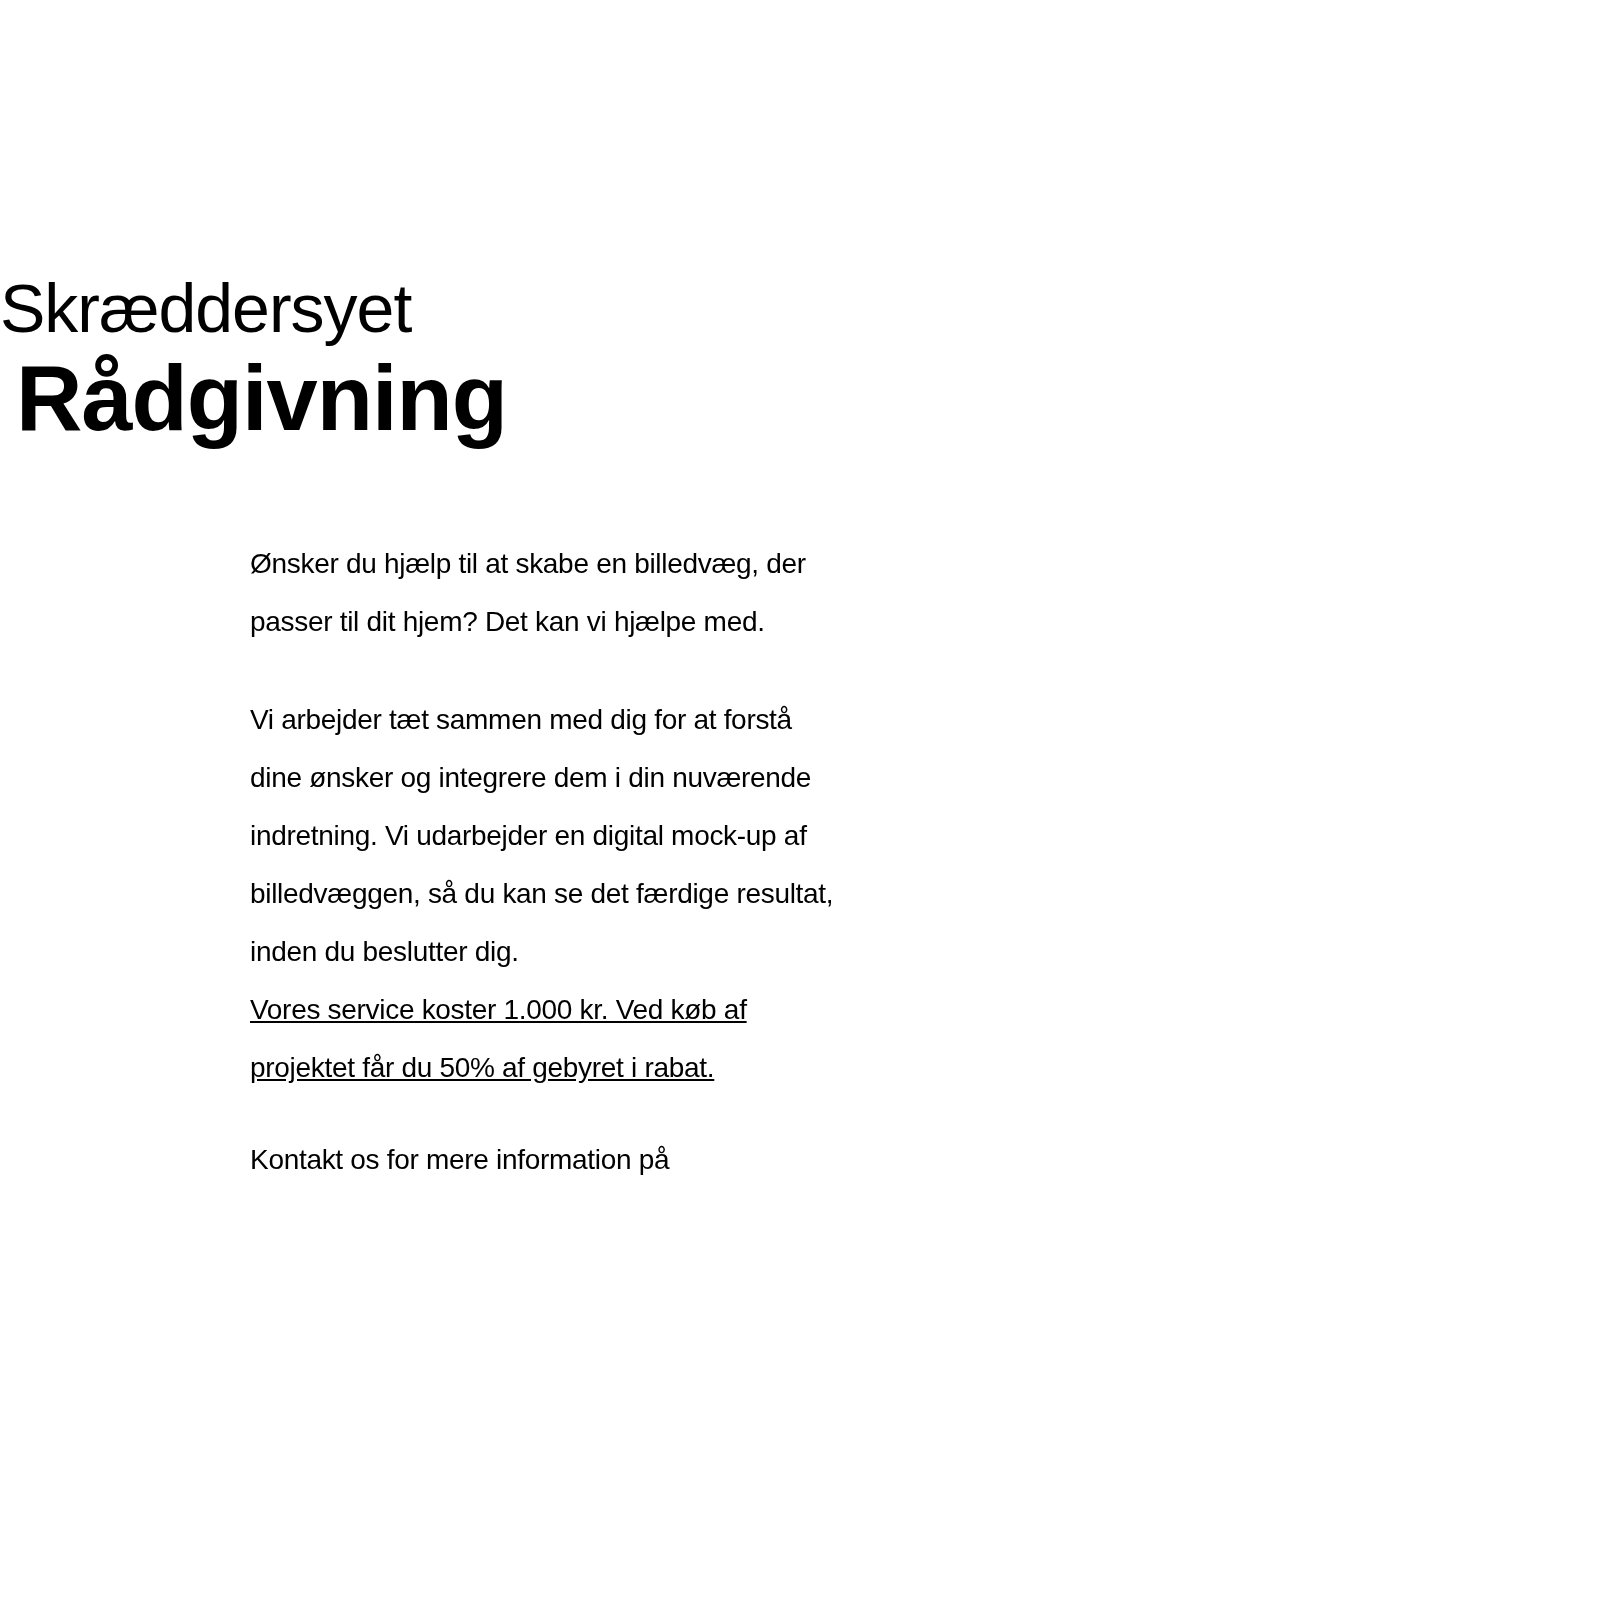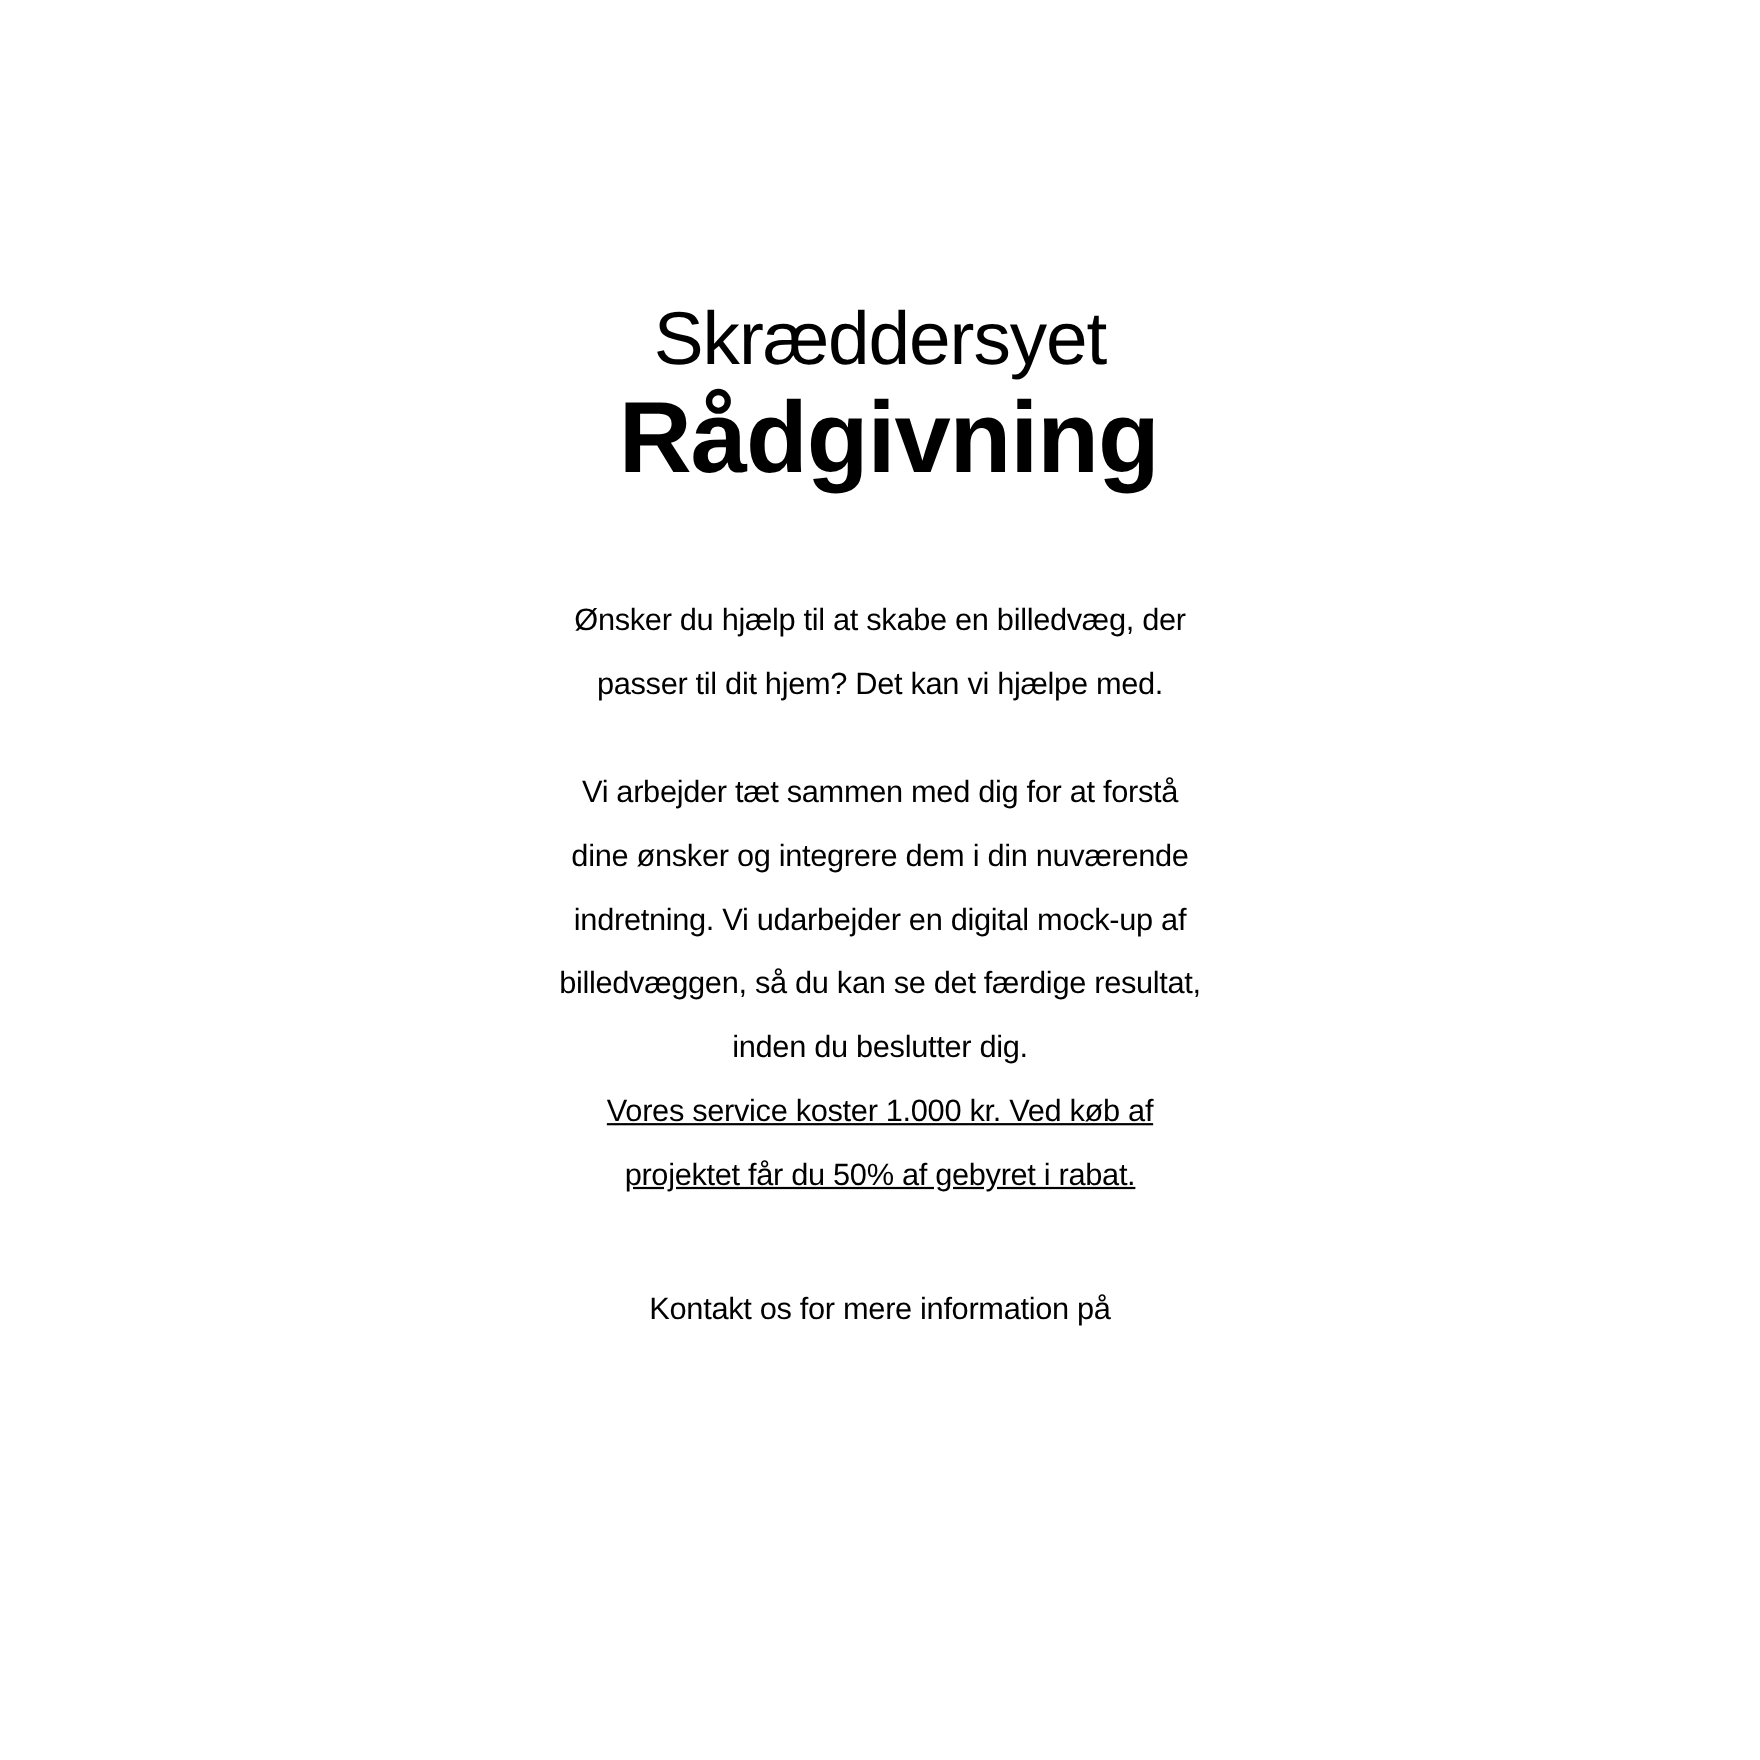--- a/index.html
+++ b/index.html
@@ -10,21 +10,20 @@
   }
   body {
     background: #ffffff;
     color: #000000;
     overflow: hidden;
   }
   .poster {
     width: 1600px;
     height: 1600px;
     padding-top: 270px;
-    text-align: center;
   }
   .header .subtitle {
     font-size: 68px;
     font-weight: 400;
     line-height: 1.12;
     letter-spacing: -1px;
   }
   .header .title {
     font-size: 92px;
     font-weight: 700;
@@ -40,21 +39,21 @@
   .para {
     font-size: 28px;
     line-height: 58px;
     letter-spacing: -0.3px;
     white-space: pre-line;
   }
   .para.intro   { margin-top: 88px; }
   .para.process { margin-top: 40px; }
   .para.how     { margin-top: 58px; font-weight: 700; }
   .para.pricing { margin-top: 0; text-decoration: underline; }
-  .para.contact { margin-top: 64px; }
+  .para.contact { margin-top: 34px; }
   .para.email   { margin-top: 0; font-style: italic; }
 </style>
 </head>
 <body>
 
 <main class="poster">
   <header class="header">
     <div class="subtitle">Skræddersyet</div>
     <h1 class="title">Rådgivning</h1>
   </header>

